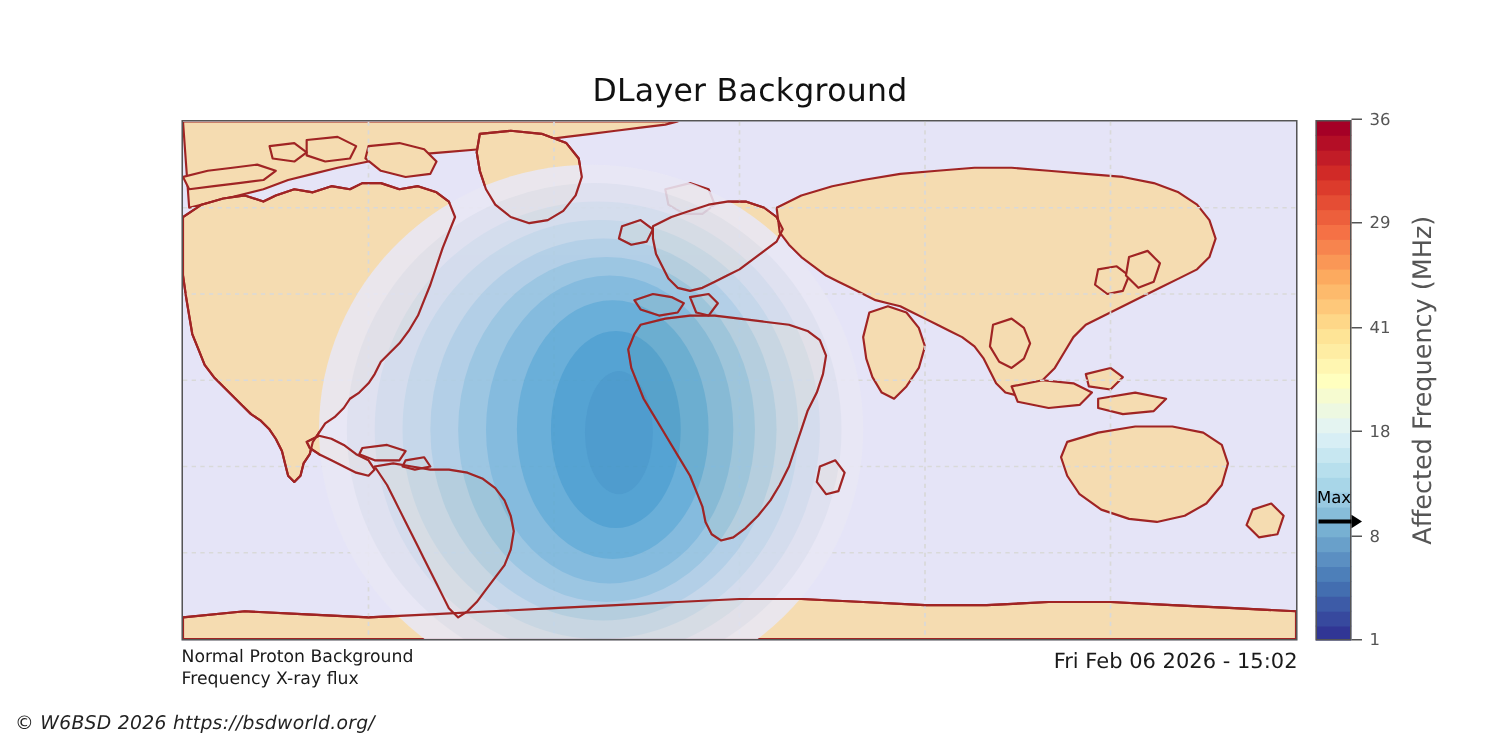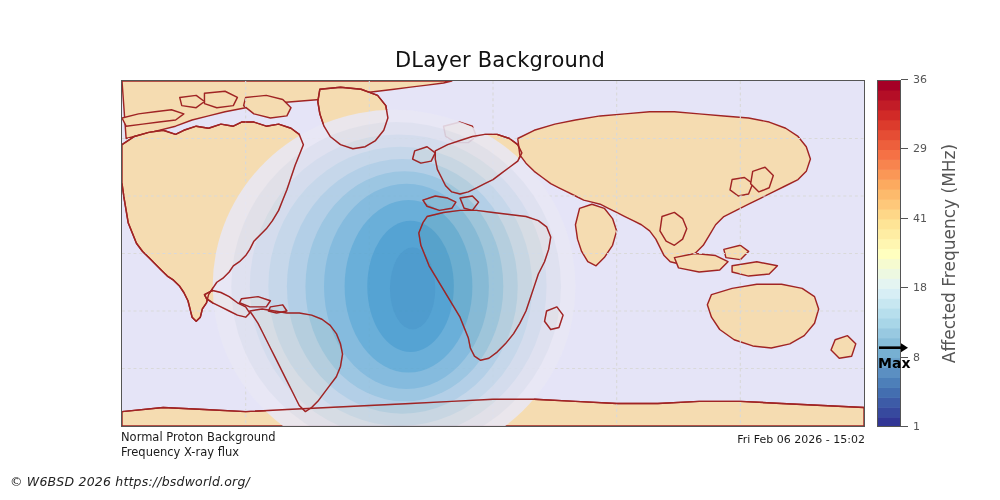--- a/index.html
+++ b/index.html
@@ -41,30 +41,30 @@
   .cbar-label{
     position:absolute;left:0;top:0;width:347px;height:24px;
     transform:translate(937px,427px) rotate(-90deg);
     transform-origin:0 0;
     font-size:17px;color:#555;text-align:center;line-height:24px;
     white-space:nowrap;
   }
 
   .max-marker{position:absolute;left:877px;top:80px;width:60px;height:347px;pointer-events:none;}
   .max-marker .mlabel{
-    position:absolute;font-size:14px;color:#000;font-weight:700;line-height:10px;margin-top:31px;
+    position:absolute;font-size:11px;color:#000;font-weight:400;line-height:10px;
   }
 
   .status{
     position:absolute;left:121px;top:430px;width:420px;
     font-size:11.5px;color:#1a1a1a;line-height:14.5px;
   }
   .stamp{
     position:absolute;left:445px;top:433px;width:420px;text-align:right;
-    font-size:11px;color:#1a1a1a;
+    font-size:14px;color:#1a1a1a;
   }
   .footer{
     position:absolute;left:10px;top:474px;font-size:12.5px;color:#222;
     font-style:italic;letter-spacing:.2px;
   }
 </style>
 </head>
 <body>
 
 <div id="root">

